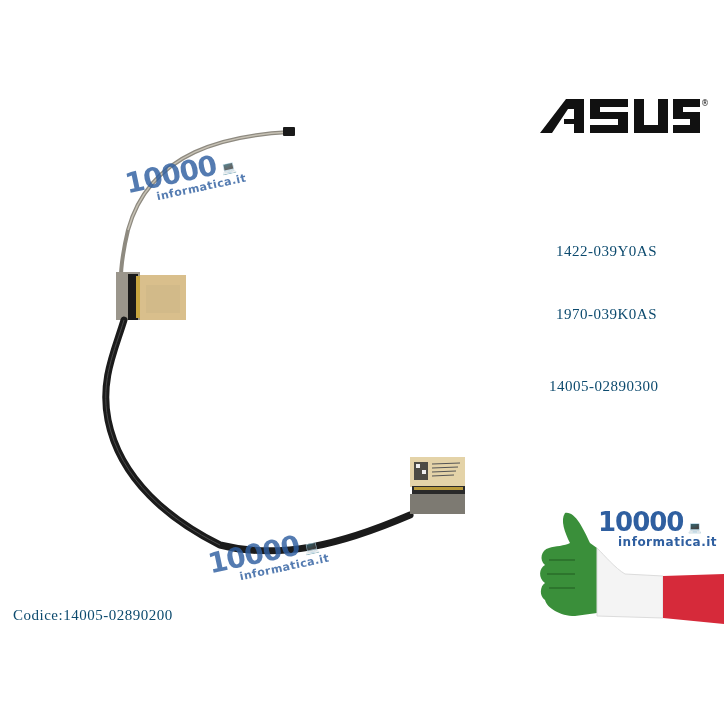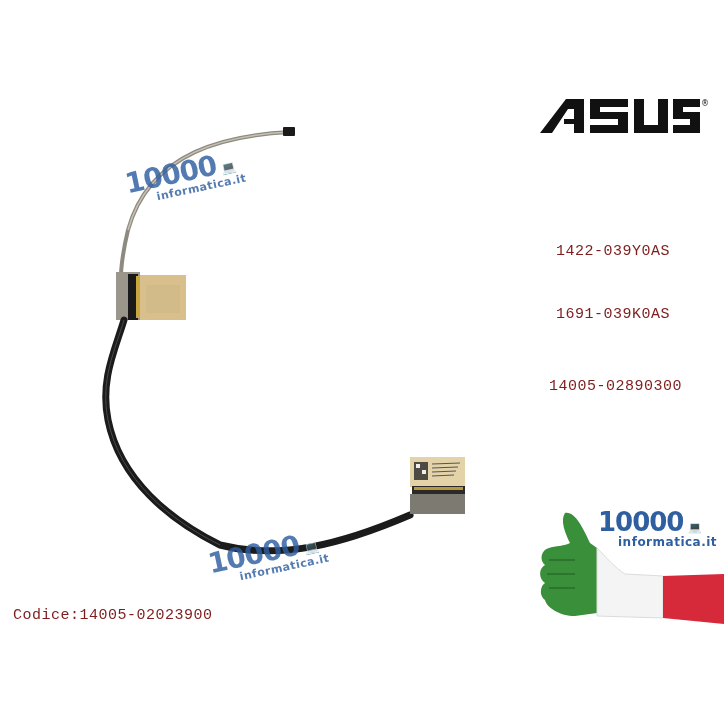--- a/index.html
+++ b/index.html
@@ -1,18 +1,18 @@
 <!DOCTYPE html>
 <html><head>
   <meta charset="utf-8">
   <style>
     html, body { margin: 0; padding: 0; background: #ffffff; }
     body { width: 724px; height: 724px; position: relative; overflow: hidden; font-family: "DejaVu Sans", sans-serif; }
     .abs { position: absolute; }
-    .code-text { font-family: Liberation Mono, monospace; color: #7f1d1d; font-size: 15px; letter-spacing: 0.5px; }
+    .code-text { font-family: Liberation Serif, serif; color: #0c4a6e; font-size: 15px; letter-spacing: 0.5px; }
     .asus-logo { left: 540px; top: 97px; }
     .wm { color: #2f5fa0; }
     .wm .num { font-family: "DejaVu Sans", sans-serif; font-weight: bold; font-size: 28px; letter-spacing: -1px; }
     .wm .site { font-family: "DejaVu Sans", sans-serif; font-size: 11px; font-weight: bold; letter-spacing: 0.5px; }
     .wm-faded { opacity: 0.82; }
   </style>
 </head>
 <body>
 
 <div class="abs asus-logo">
@@ -24,24 +24,24 @@
     <path d="M50,2 H88 V10 H60 V15 H88 V36 H50 V28 H78 V22 H50 Z" fill="#111"></path>
 
     <path d="M94,2 H104 V28 H118 V2 H128 V36 H94 Z" fill="#111"></path>
 
     <path d="M133,2 H160 V10 H143 V15 H160 V36 H133 V28 H150 V22 H133 Z" fill="#111"></path>
     <text x="161" y="9" font-size="8" font-family="DejaVu Sans, sans-serif" fill="#111">®</text>
   </svg>
 </div>
 
 <div class="abs code-text" style="left:556px; top:243px;">1422-039Y0AS</div>
-<div class="abs code-text" style="left:556px; top:306px;">1691-039K0AS</div>
+<div class="abs code-text" style="left:556px; top:306px;">1970-039K0AS</div>
 <div class="abs code-text" style="left:549px; top:378px;">14005-02890300</div>
 
-<div class="abs code-text" style="left:13px; top:607px;">Codice:14005-02023900</div>
+<div class="abs code-text" style="left:13px; top:607px;">Codice:14005-02890200</div>
 
 <svg class="abs" style="left:0; top:0;" width="724" height="724">
 
   <path d="M290,132 C230,135 150,150 128,230 C122,255 120,275 121,290" stroke="#8e8a80" stroke-width="4" fill="none"></path>
   <path d="M290,132 C230,135 150,150 128,230" stroke="#c7c2b5" stroke-width="1.5" fill="none"></path>
 
   <rect x="283" y="127" width="12" height="9" fill="#1a1a1a" rx="1"></rect>
 
   <rect x="116" y="272" width="24" height="48" fill="#9b968c"></rect>
   <rect x="128" y="274" width="10" height="46" fill="#1a1a1a"></rect>

